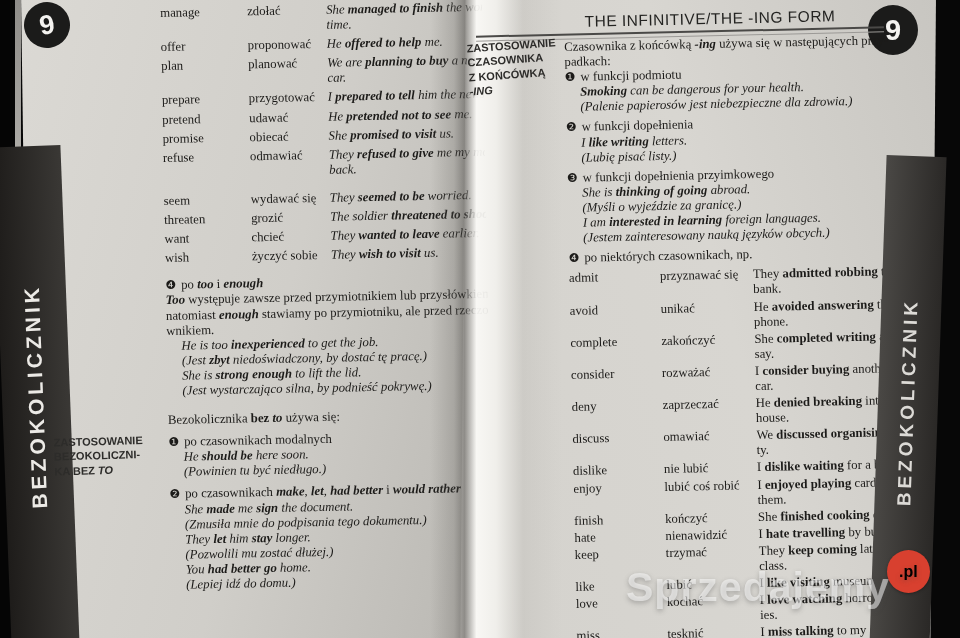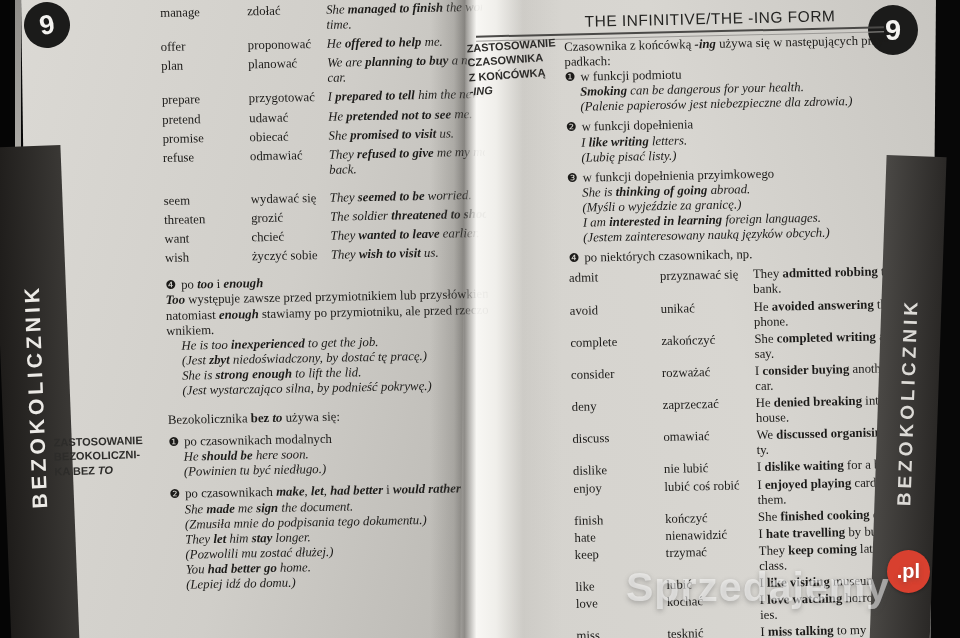--- a/index.html
+++ b/index.html
@@ -79,21 +79,21 @@
   .bodyline{white-space:nowrap;overflow:hidden;}
   .introline{white-space:nowrap;overflow:hidden;}
   .rp-table{margin-top:4px;}
   
   .wm{position:absolute;left:626px;top:564px;z-index:10;
       font-family:"Liberation Sans",sans-serif;font-weight:bold;font-size:41px;
       letter-spacing:1px;color:rgba(255,255,255,0.52);
       text-shadow:0 2px 5px rgba(70,70,70,0.35);}
   .wm-circle{position:absolute;right:-40px;top:-14px;width:43px;height:43px;border-radius:50%;
              display:flex;align-items:center;justify-content:center;
-             font-size:20px;color:#ffffff;letter-spacing:0;
+             font-size:16px;color:#000000;letter-spacing:0;
              box-shadow:0 1px 3px rgba(0,0,0,0.3);}
 </style>
 </head>
 <body>
 
 <div id="photo">
   <div class="edge-black-left"></div>
   <div class="edge-sliver"></div>
 
   <div class="page-left"></div>

